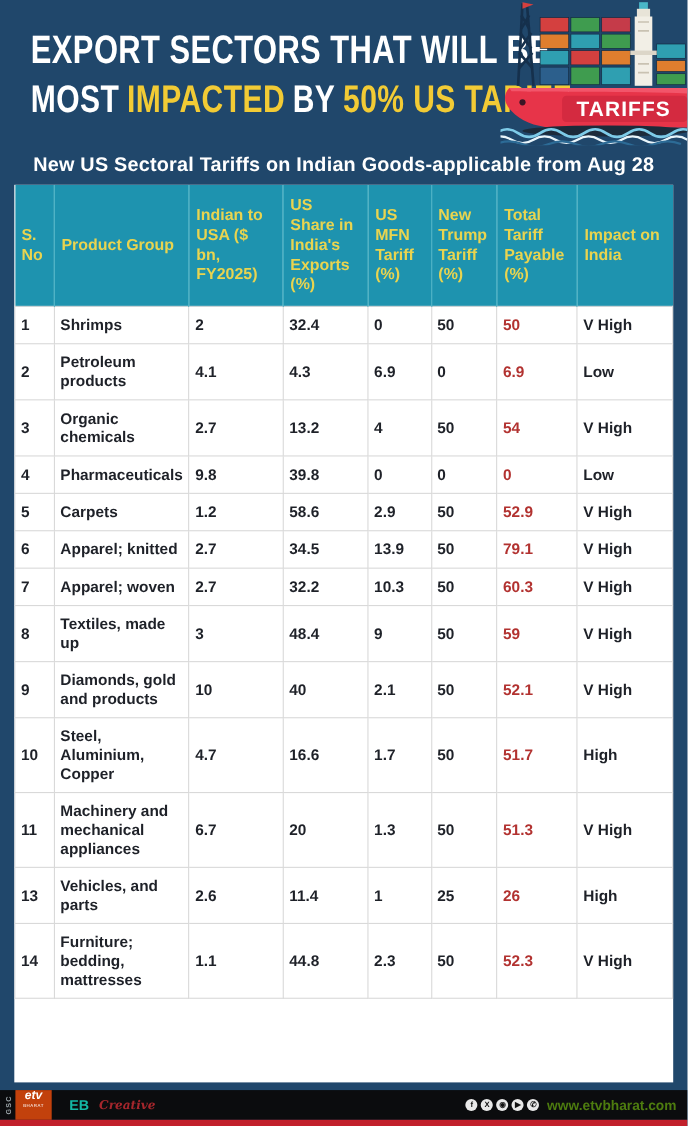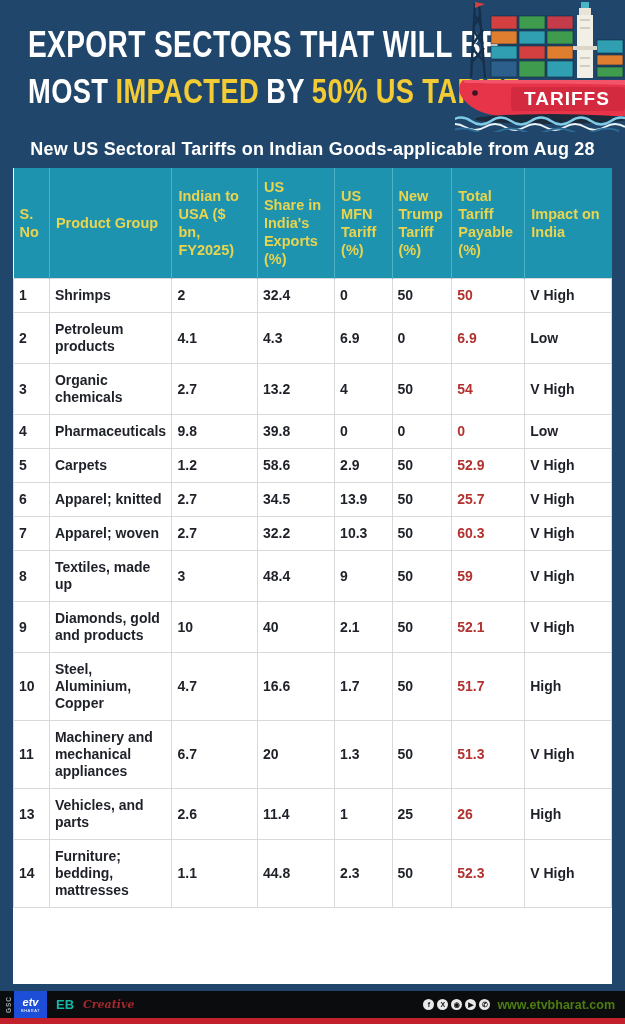--- a/index.html
+++ b/index.html
@@ -52,22 +52,22 @@
   
   .bottom-bar{
     flex:0 0 auto;height:27px;background:#0B0C0E;
     display:flex;align-items:center;padding:0 10px 0 3px;
   }
   .gsc{
     writing-mode:vertical-rl;transform:rotate(180deg);
     font-size:6.5px;color:#9FA8AD;letter-spacing:1px;font-weight:bold;margin:0 2px;
   }
   .etv-box{
-    width:33px;height:27px;background:#1d4ed8;margin-right:9px;
-    display:flex;flex-direction:column;align-items:center;justify-content:center;
+    width:33px;height:27px;background:#c2410c;margin-right:16px;
+    display:flex;flex-direction:column;align-items:center;
     color:#fff;line-height:1;
   }
   .etv-box .etv{font-size:11px;font-weight:bold;font-style:italic;}
   .etv-box .sub{font-size:4px;letter-spacing:.5px;margin-top:1px;}
   .eb{color:#14b8a6;font-size:13px;font-weight:bold;}
   .creative{color:#A5262C;font-size:11px;font-style:italic;font-weight:bold;margin-left:9px;font-family:"DejaVu Serif", serif;}
   .bar-spacer{flex:1;}
   .socials{display:flex;gap:3px;align-items:center;margin-right:7px;}
   .social{
     width:11px;height:11px;border-radius:50%;background:#E9E9E9;color:#111;
@@ -223,21 +223,21 @@
           <td class="cell-red">52.9</td>
           <td>V High</td>
         </tr>
         <tr>
           <td>6</td>
           <td>Apparel; knitted</td>
           <td>2.7</td>
           <td>34.5</td>
           <td>13.9</td>
           <td>50</td>
-          <td class="cell-red">25.7</td>
+          <td class="cell-red">79.1</td>
           <td>V High</td>
         </tr>
         <tr>
           <td>7</td>
           <td>Apparel; woven</td>
           <td>2.7</td>
           <td>32.2</td>
           <td>10.3</td>
           <td>50</td>
           <td class="cell-red">60.3</td>

